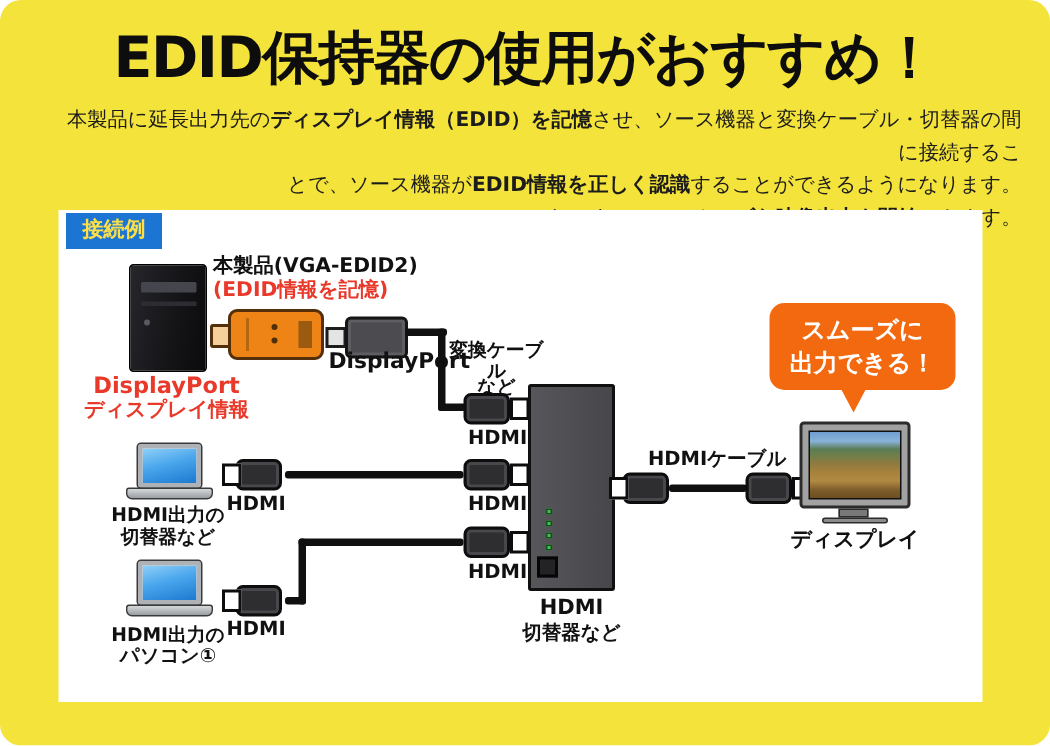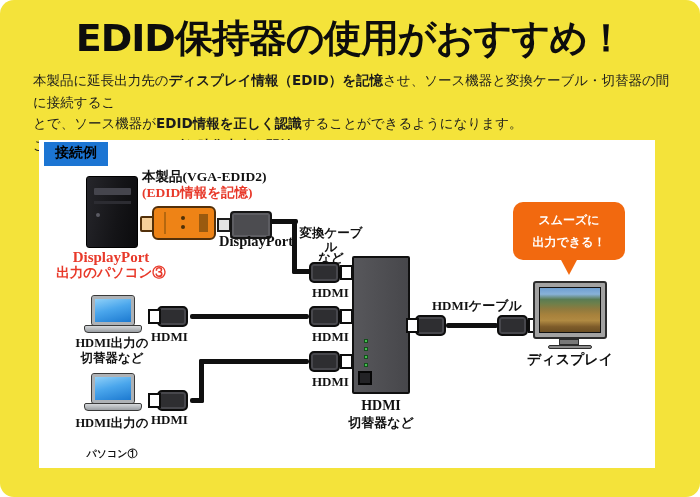--- a/index.html
+++ b/index.html
@@ -3,26 +3,26 @@
 <meta charset="utf-8">
 <style>
   html,body{margin:0;padding:0;background:#ffffff;}
   *{box-sizing:border-box;}
   .stage{position:relative;width:700px;height:497px;overflow:hidden;
          font-family:"DejaVu Sans","Liberation Sans",sans-serif;color:#111;}
   .card{position:absolute;inset:0;background:#f4e33a;border-radius:14px;}
   .title{position:absolute;left:0;top:13px;width:700px;text-align:center;
          font-size:38px;font-weight:900;letter-spacing:-1px;color:#0d0d0d;white-space:nowrap;}
   .intro{position:absolute;left:33px;top:70px;width:648px;font-size:13.5px;
-         line-height:21.5px;color:#1c1c1c;}
+         line-height:21.5px;color:#1c1c1c;text-align:right;}
   .intro b{font-weight:900;}
   .whitebox{position:absolute;left:39px;top:140px;width:616px;height:328px;background:#ffffff;}
-  .badge{position:absolute;left:44px;top:142px;background:#1c75d3;color:#000000;
+  .badge{position:absolute;left:44px;top:142px;background:#1c75d3;color:#fde047;
          font-size:14px;font-weight:800;padding:2px 11px 4px;}
-  .lbl{position:absolute;font-weight:800;color:#111;white-space:nowrap;font-family:Liberation Serif, serif;}
+  .lbl{position:absolute;font-weight:800;color:#111;white-space:nowrap;}
   .lbl.center{text-align:center;white-space:normal;}
   .red{color:#e8392a;}
   .cable{position:absolute;background:#101010;border-radius:2px;}
   
   .tower{position:absolute;left:86px;top:176px;width:52px;height:72px;
          background:linear-gradient(100deg,#26262b 0%,#141417 60%,#0b0b0d 100%);
          border:1px solid #000;border-radius:3px;}
   .tower .slot1{position:absolute;left:7px;top:11px;width:37px;height:7px;background:#45454d;border-radius:1px;}
   .tower .slot2{position:absolute;left:7px;top:24px;width:37px;height:3px;background:#2c2c32;}
   .tower .dot{position:absolute;left:9px;top:36px;width:4px;height:4px;background:#5a5a62;border-radius:50%;}
@@ -59,22 +59,22 @@
   .lbase{position:absolute;left:0;top:29px;width:58px;height:8px;
          background:linear-gradient(#d6d9db,#9a9ea2);border:1px solid #3a3a3a;border-radius:2px 2px 4px 4px;}
   
   .monitor{position:absolute;left:533px;top:281px;width:74px;height:58px;background:#a2a2a2;
            border:2px solid #2c2c2c;border-radius:3px;}
   .mscreen{position:absolute;inset:4px;border:1px solid #111;
            background:linear-gradient(180deg,#6e9ed0 0%,#88b2d8 14%,#5a7c54 26%,#6f7f4a 36%,#8f7a3e 48%,#a8823c 62%,#b08a42 74%,#7e5c2a 88%,#6b4e22 100%);}
   .mstand{position:absolute;left:559px;top:339px;width:20px;height:6px;background:#787878;border:1px solid #2c2c2c;}
   .mbase{position:absolute;left:548px;top:345px;width:44px;height:4px;background:#8c8c8c;border:1px solid #2c2c2c;border-radius:2px;}
   
-  .bubble{position:absolute;left:513px;top:202px;width:112px;height:58px;background:#f2690f;
-          border-radius:10px;color:#fff;text-align:center;font-weight:900;font-size:12px;
+  .bubble{position:absolute;left:513px;top:202px;width:124px;height:58px;background:#f2690f;
+          border-radius:10px;color:#fff;text-align:center;font-weight:900;font-size:16px;
           line-height:22px;padding-top:7px;}
   .bubble-tail{position:absolute;left:560px;top:258px;width:0;height:0;
                border-left:9px solid transparent;border-right:9px solid transparent;
                border-top:17px solid #f2690f;}
 </style>
 </head>
 <body>
 
 <div class="stage">
   <div class="card"></div>
@@ -89,21 +89,21 @@
 
   <div class="whitebox"></div>
   <div class="badge">接続例</div>
 
   <div class="tower">
     <div class="slot1"></div>
     <div class="slot2"></div>
     <div class="dot"></div>
   </div>
   <div class="lbl center red" style="left:56px;top:249px;width:110px;font-size:15px;line-height:16px;">DisplayPort</div>
-  <div class="lbl center red" style="left:56px;top:265px;width:110px;font-size:13.5px;line-height:16px;">出力のパソコン③</div>
+  <div class="lbl center red" style="left:56px;top:265px;width:110px;font-size:13.5px;line-height:16px;">ディスプレイ情報</div>
 
   <div class="lbl" style="left:142px;top:168px;font-size:13.5px;">本製品(VGA-EDID2)</div>
   <div class="lbl red" style="left:142px;top:184px;font-size:13.5px;">(EDID情報を記憶)</div>
   <div class="dongle-tab"></div>
   <div class="dongle">
     <div class="div1"></div>
     <div class="d1"></div>
     <div class="d2"></div>
     <div class="code"></div>
   </div>
@@ -156,21 +156,21 @@
       <div class="ptip"></div>
     </div>
   <div class="lbl" style="left:151px;top:329px;font-size:13px;">HDMI</div>
   <div class="cable" style="left:190px;top:314px;width:119px;height:5px;"></div>
 
   <div class="laptop" style="left:84px;top:374px;">
     <div class="lscreen"></div>
     <div class="lbase"></div>
   </div>
   <div class="lbl center" style="left:70px;top:416px;width:84px;font-size:12.5px;line-height:14.5px;">HDMI出力の</div>
-  <div class="lbl center" style="left:70px;top:447px;width:84px;font-size:10px;line-height:14.5px;">パソコン①</div>
+  <div class="lbl center" style="left:70px;top:431px;width:84px;font-size:13px;line-height:14.5px;">パソコン①</div>
   <div class="plug tip-left" style="left:148px;top:390px;">
       <div class="pbody"></div>
       <div class="ptip"></div>
     </div>
   <div class="lbl" style="left:151px;top:412px;font-size:13px;">HDMI</div>
   <div class="cable" style="left:190px;top:398px;width:14px;height:5px;"></div>
   <div class="cable" style="left:199px;top:359px;width:5px;height:44px;"></div>
   <div class="cable" style="left:199px;top:359px;width:110px;height:5px;"></div>
 
   <div class="lbl" style="left:432px;top:297px;font-size:13px;text-align:center;">HDMIケーブル</div>

